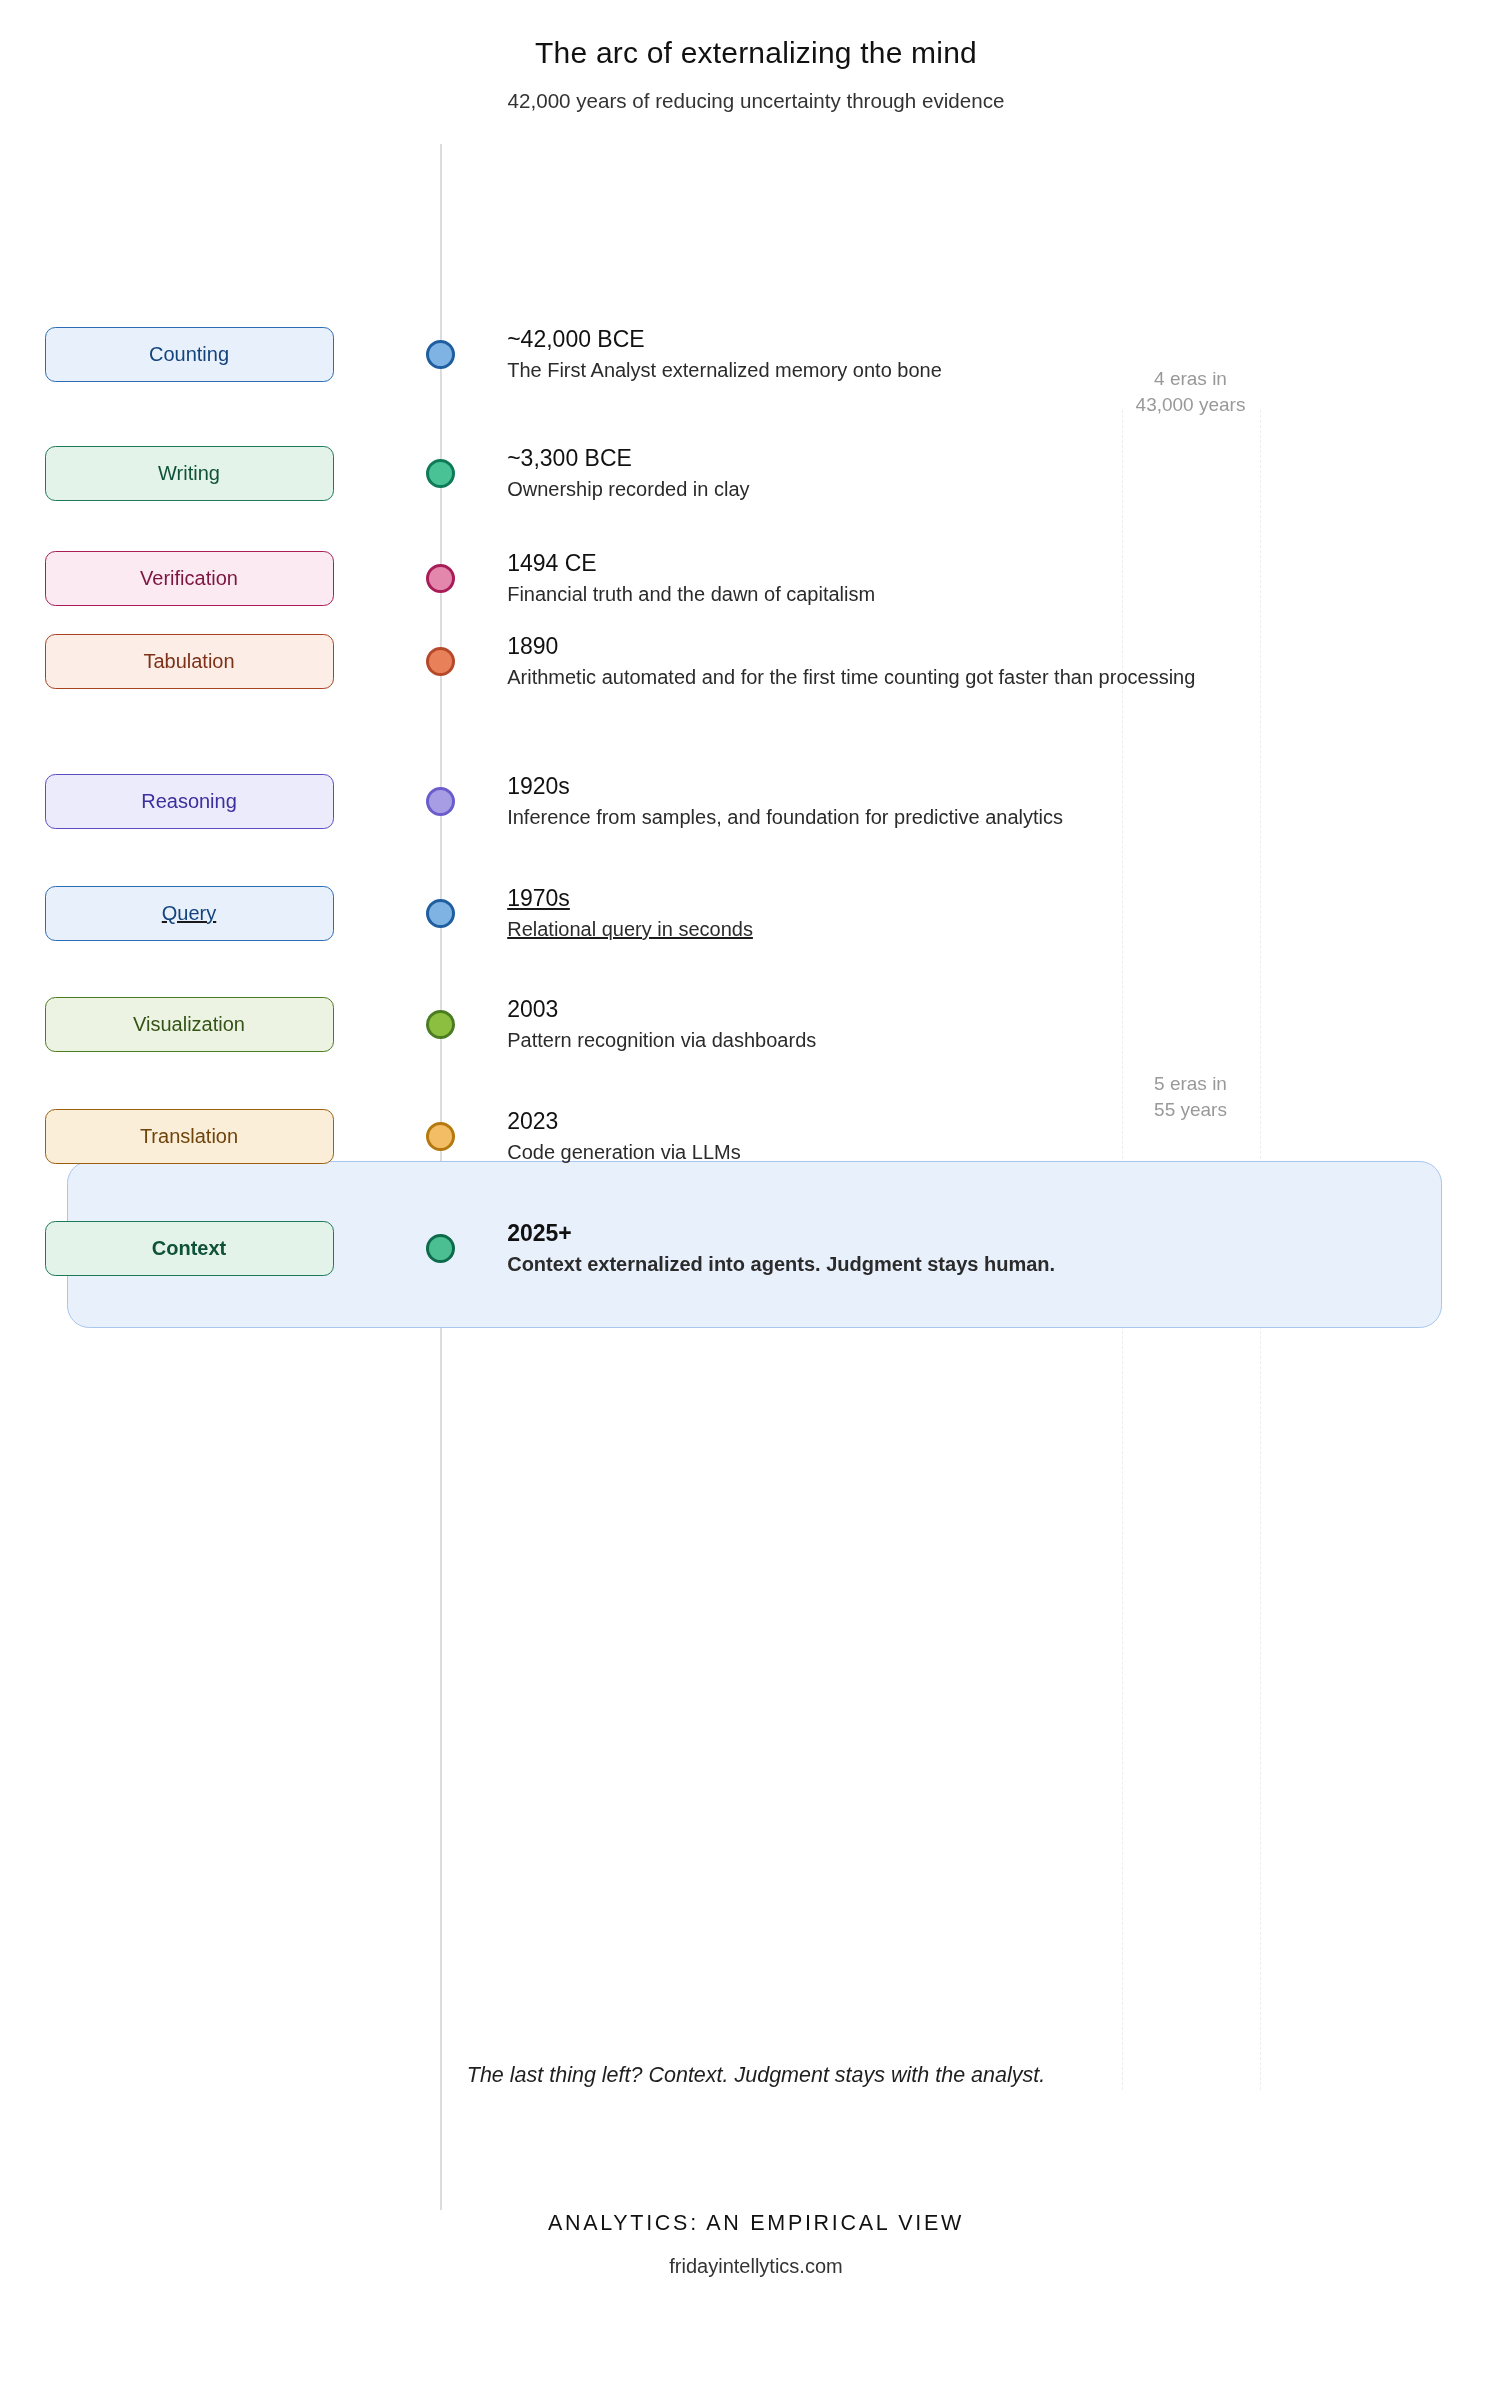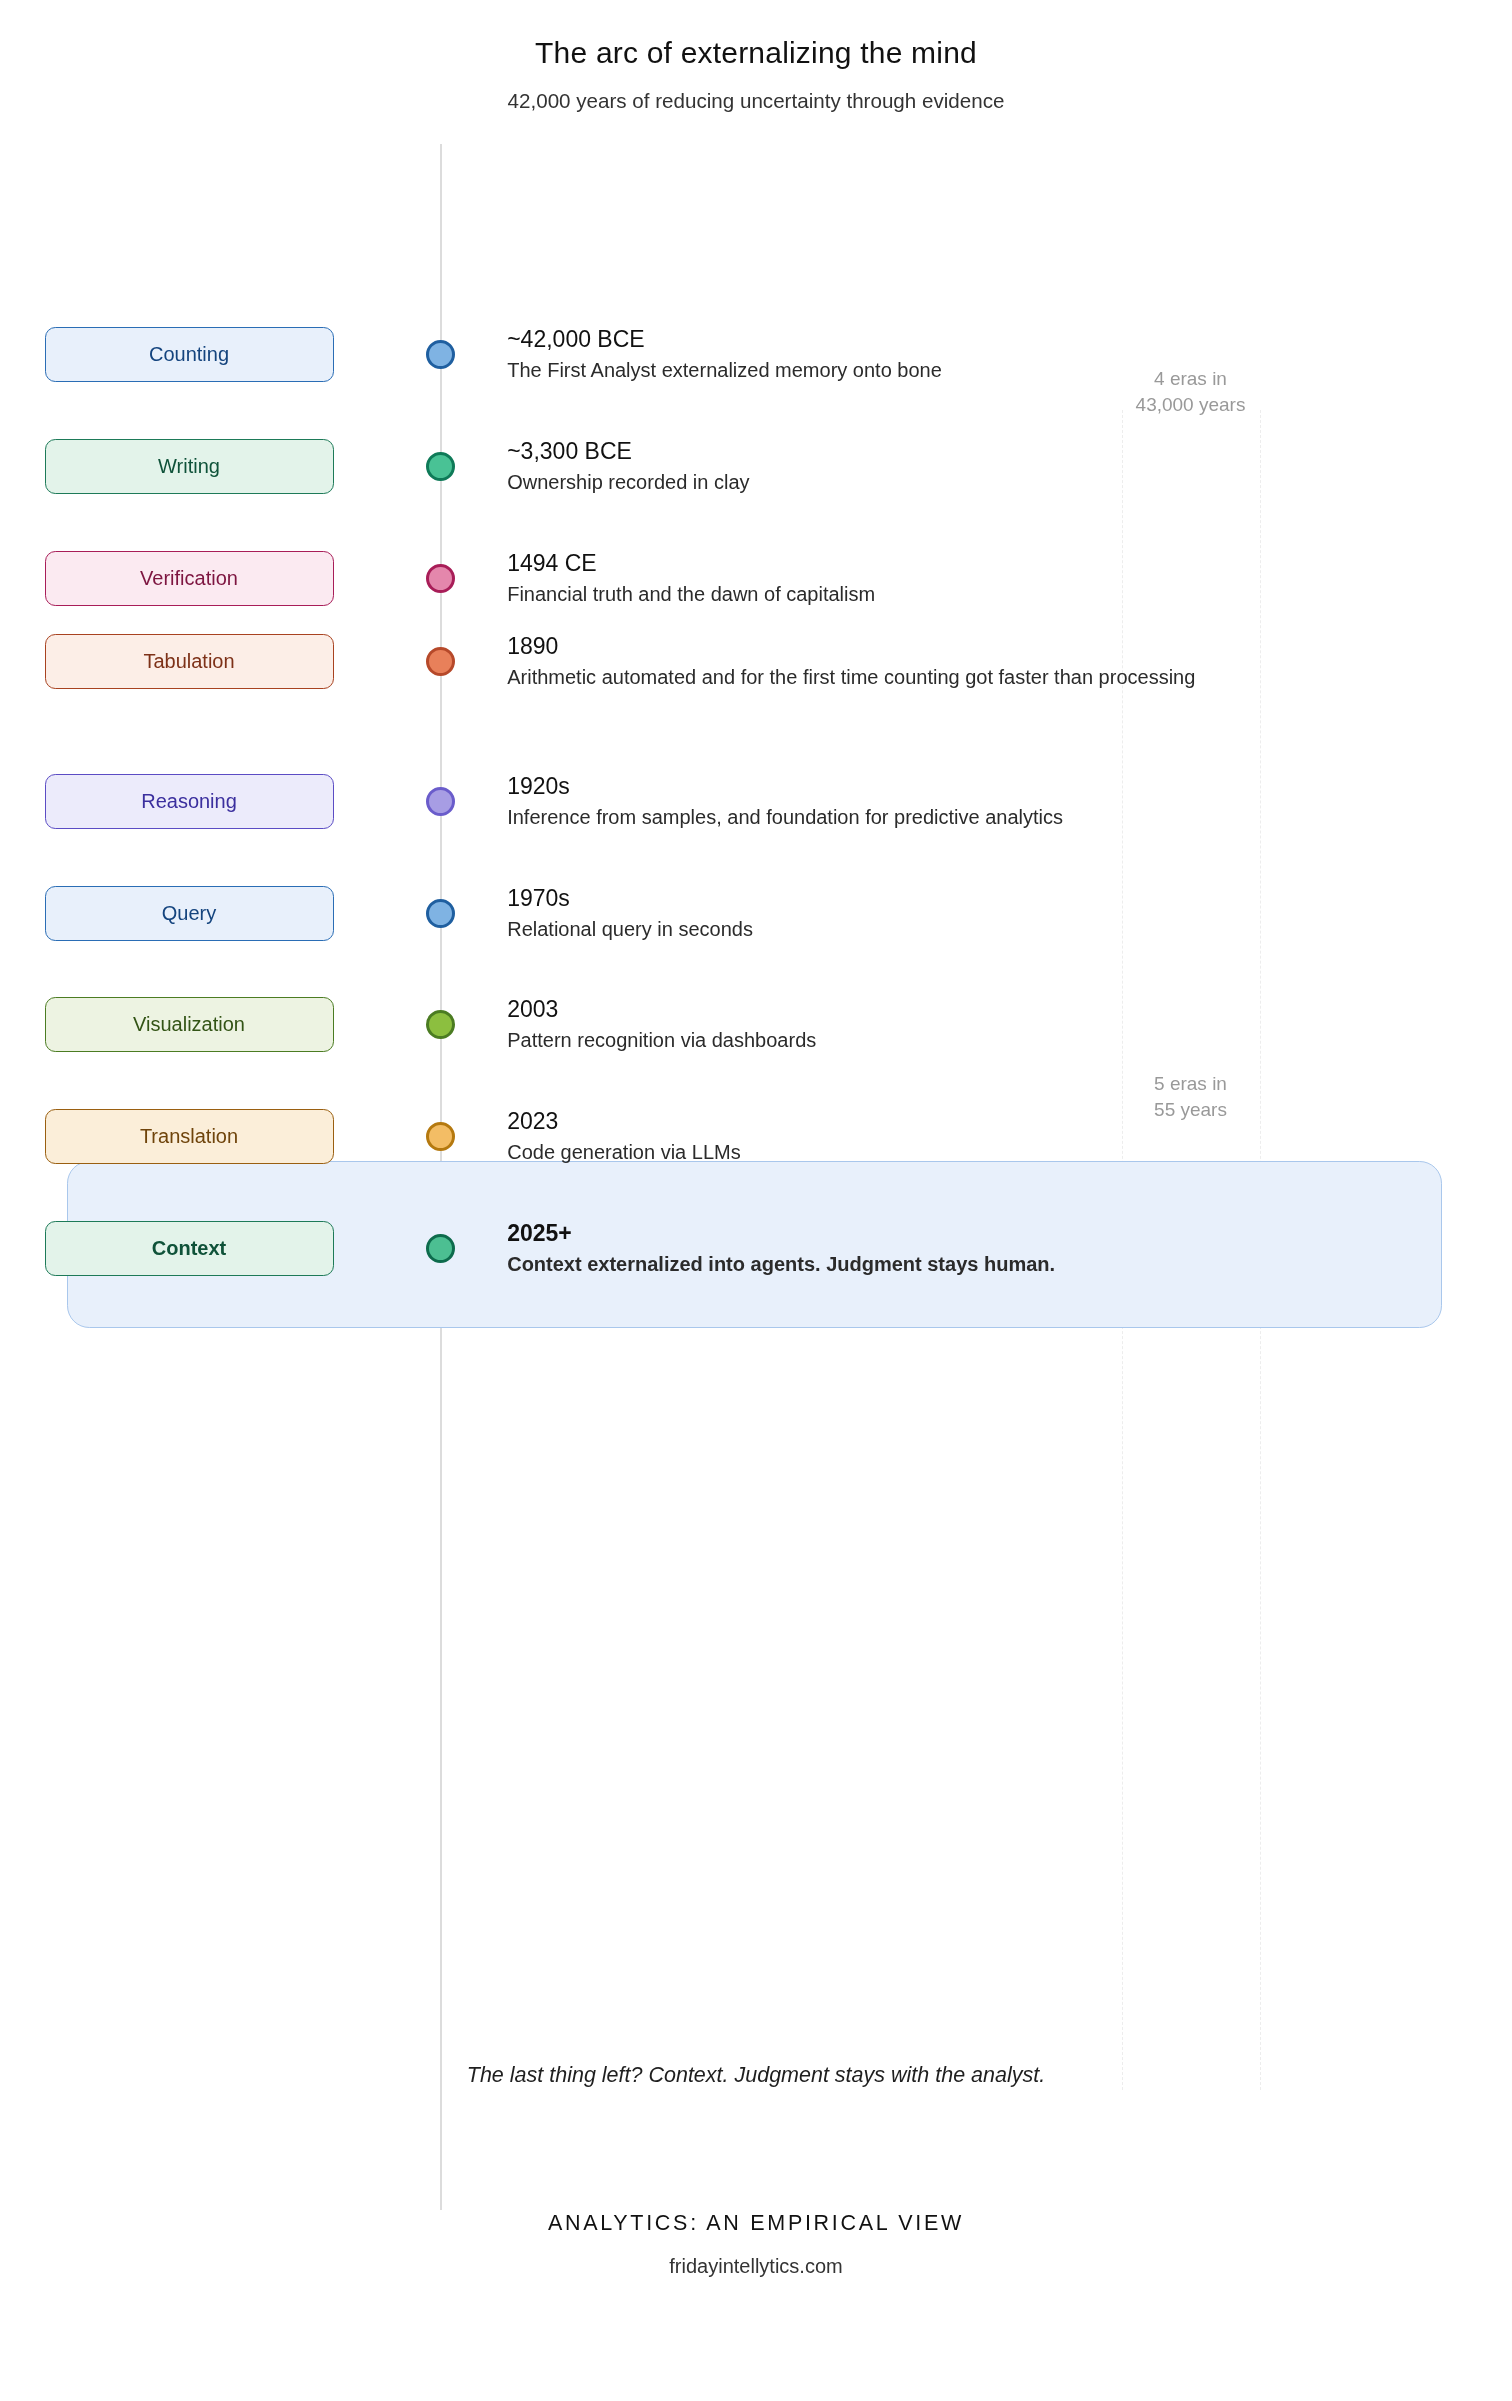--- a/index.html
+++ b/index.html
@@ -192,21 +192,21 @@
           <div class="chip" style="background: rgb(232, 240, 251); border-color: rgb(42, 109, 181); color: rgb(20, 68, 126);">Counting</div>
         </div>
         <div class="dot-cell">
           <div class="dot" style="background: rgb(127, 179, 227); border-color: rgb(31, 95, 160);"></div>
         </div>
         <div class="text-cell">
           <div class="era-date">~42,000 BCE</div>
           <div class="era-desc">The First Analyst externalized memory onto bone</div>
         </div>
       </div>
-      <div class="row" style="top: 275px;">
+      <div class="row" style="top: 282px;">
         <div class="chip-cell">
           <div class="chip" style="background: rgb(227, 243, 234); border-color: rgb(29, 122, 88); color: rgb(15, 82, 57);">Writing</div>
         </div>
         <div class="dot-cell">
           <div class="dot" style="background: rgb(73, 194, 149); border-color: rgb(15, 122, 88);"></div>
         </div>
         <div class="text-cell">
           <div class="era-date">~3,300 BCE</div>
           <div class="era-desc">Ownership recorded in clay</div>
         </div>
@@ -240,21 +240,21 @@
           <div class="chip" style="background: rgb(236, 235, 251); border-color: rgb(91, 76, 196); color: rgb(59, 47, 158);">Reasoning</div>
         </div>
         <div class="dot-cell">
           <div class="dot" style="background: rgb(167, 157, 228); border-color: rgb(106, 92, 203);"></div>
         </div>
         <div class="text-cell">
           <div class="era-date">1920s</div>
           <div class="era-desc">Inference from samples, and foundation for predictive analytics</div>
         </div>
       </div>
-      <div class="row" style="top: 722px;">
+      <div class="row" style="top: 722px; text-decoration: underline;">
         <div class="chip-cell">
           <div class="chip" style="background: rgb(232, 240, 251); border-color: rgb(42, 109, 181); color: rgb(20, 68, 126);">Query</div>
         </div>
         <div class="dot-cell">
           <div class="dot" style="background: rgb(127, 179, 227); border-color: rgb(31, 95, 160);"></div>
         </div>
         <div class="text-cell">
           <div class="era-date">1970s</div>
           <div class="era-desc">Relational query in seconds</div>
         </div>

